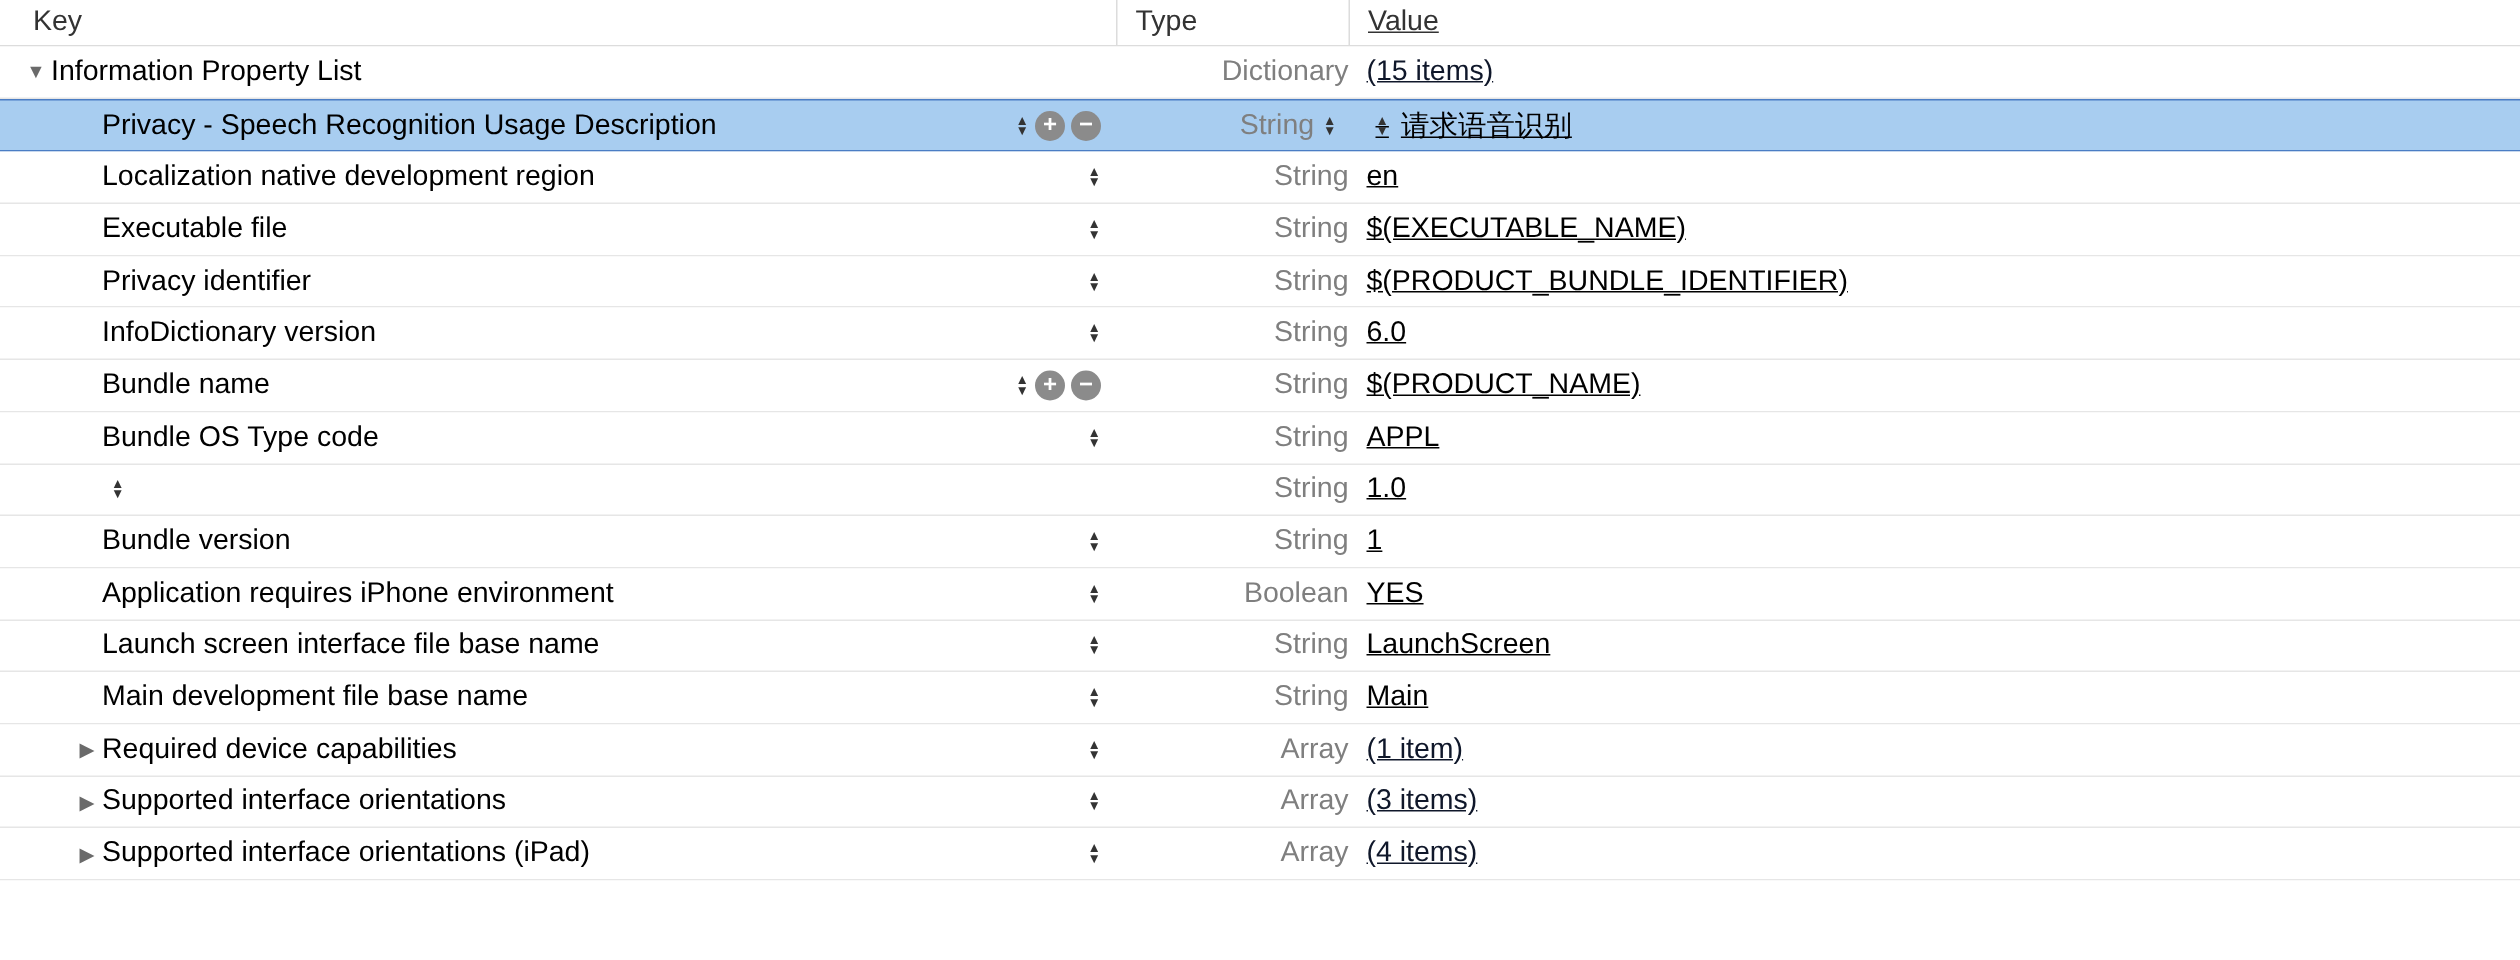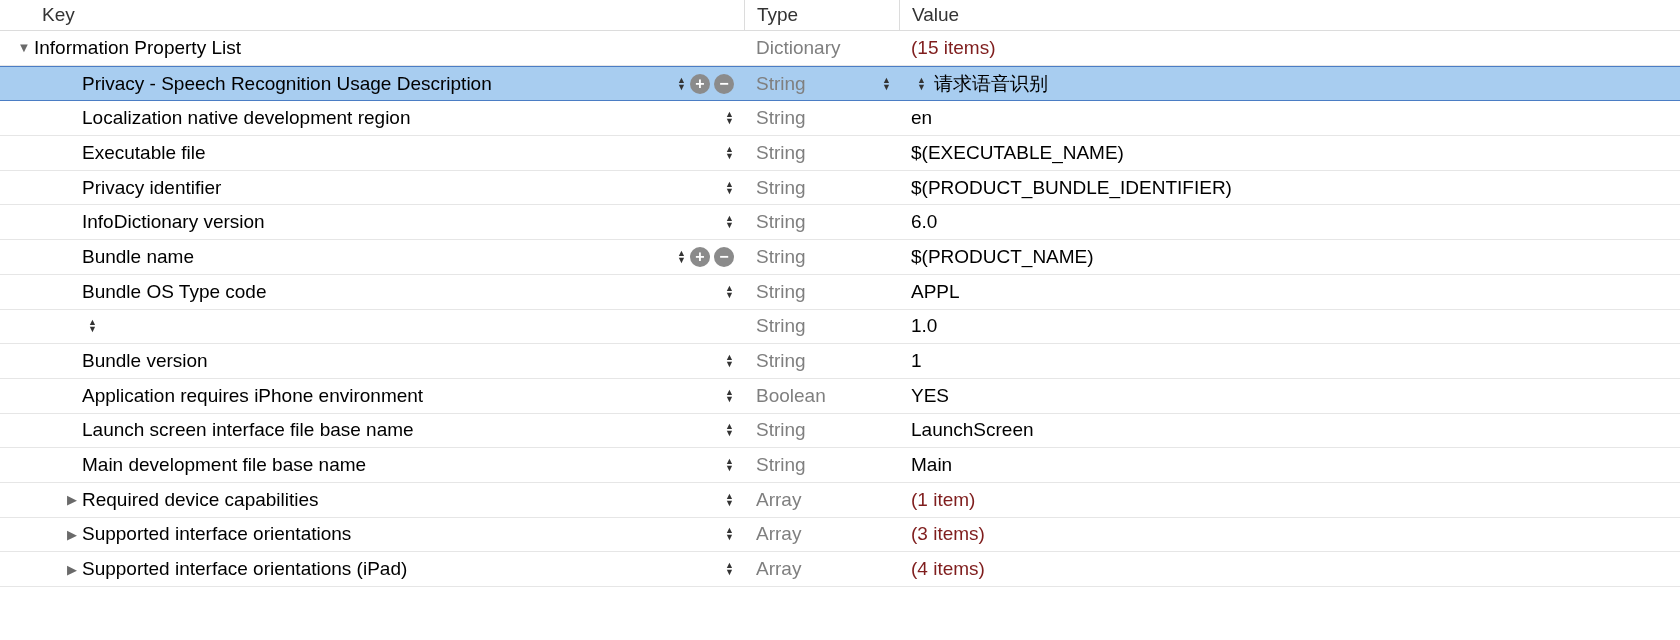--- a/index.html
+++ b/index.html
@@ -27,26 +27,26 @@
   }
   .header-cell {
     padding: 4px 0 4px 12px;
     border-left: 1px solid #dcdcdc;
     box-sizing: border-box;
     font-weight: 400;
     color: #333;
   }
   .header-cell.first {
     border-left: none;
-    padding-left: 42px;
+    padding-left: 22px;
   }
 
   .col-key { width: 744px; flex: 0 0 744px; display:flex; align-items:center; }
-  .col-type { width: 155px; flex: 0 0 155px; display:flex; align-items:center; }
-  .col-value { flex: 1 1 auto; display:flex; align-items:center; }
+  .col-type { width: 155px; flex: 0 0 155px; display:flex; align-items:center;text-align:right; }
+  .col-value { flex: 1 1 auto; display:flex; align-items:center;text-decoration:underline; }
 
   .row {
     display: flex;
     height: 33.7px;
     align-items: center;
     border-bottom: 1px solid #e6e6e6;
     background: #fff;
   }
   .row.selected {
     background: #a8cdf0;
@@ -54,42 +54,42 @@
     border-bottom: 1px solid #4b7dc4;
   }
 
   .cell {
     padding: 0 0 0 12px;
     box-sizing: border-box;
   }
   .cell.key { padding-left: 0; }
   .cell.type { color: #7f7f7f; }
   .cell.value { color: #000; }
-  .cell.value.muted { color: #7f1d1d; }
+  .cell.value.muted { color: #0f172a; }
 
   .key-inner {
     display: flex;
     align-items: center;
     width: 100%;
     height: 100%;
   }
   .disclosure {
     width: 12px;
     display: inline-flex;
     justify-content: center;
     align-items: center;
     color: #6a6a6a;
     font-size: 13px;
     margin-right: 4px;
     flex: 0 0 auto;
   }
   .disclosure.hidden { visibility: hidden; }
 
   .indent-0 { padding-left: 18px; }
-  .indent-1 { padding-left: 66px; }
+  .indent-1 { padding-left: 52px; }
 
   .key-text { flex: 1 1 auto; }
 
   .row-controls {
     flex: 0 0 auto;
     display: flex;
     align-items: center;
     gap: 4px;
     padding-right: 10px;
   }

